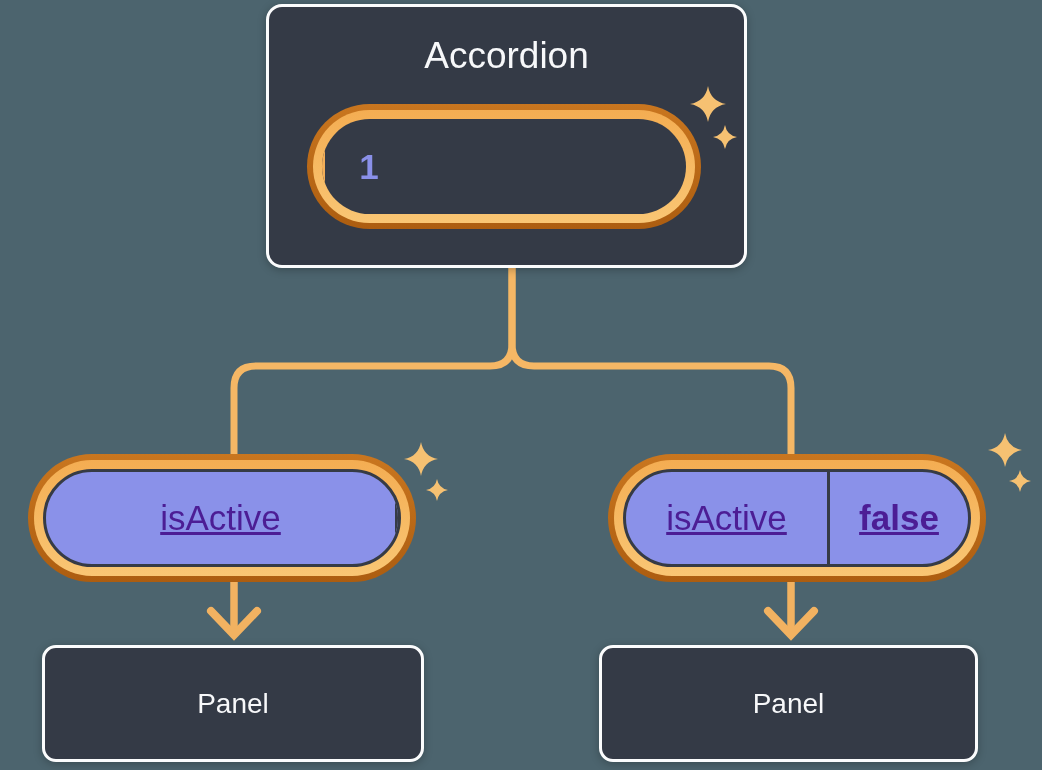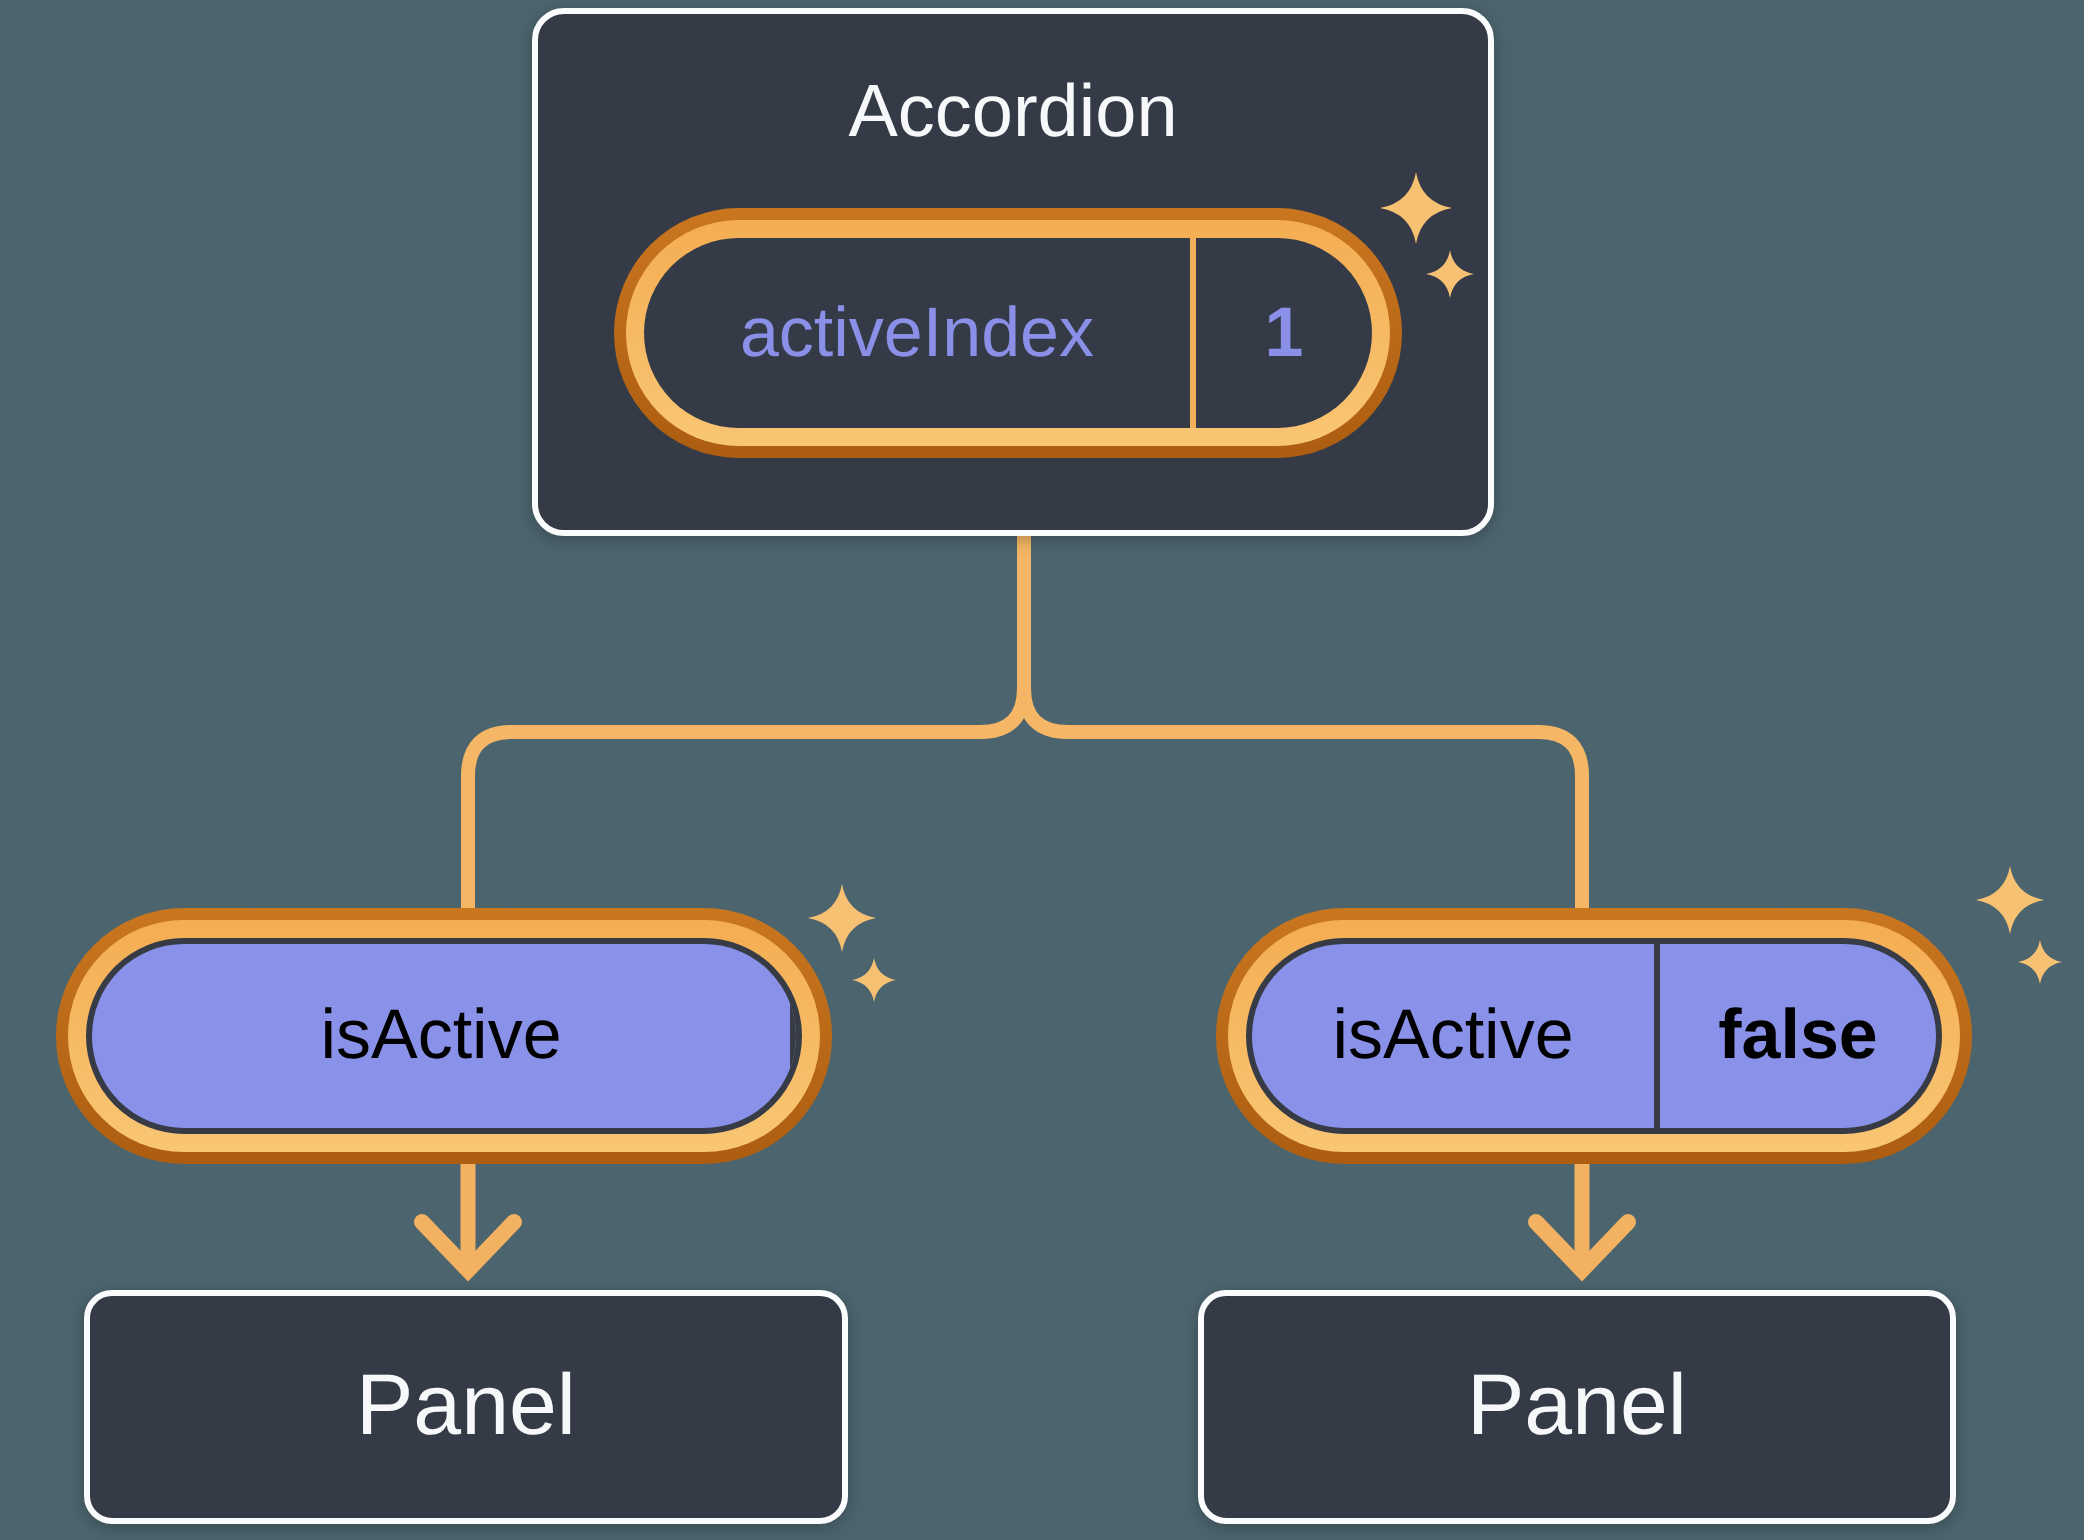--- a/index.html
+++ b/index.html
@@ -24,21 +24,21 @@
     z-index:1;
   }
   #card-accordion{left:266px;top:4px;width:481px;height:264px;}
   .card-title{
     position:absolute;left:0;top:30px;width:100%;
     text-align:center;
     color:#F7F8FA;font-size:37px;font-weight:500;line-height:1;
   }
   .panel{
     display:flex;align-items:center;justify-content:center;
-    color:#F7F8FA;font-size:43px;font-weight:500;
+    color:#F7F8FA;font-size:28px;font-weight:500;
   }
   #panel-left{left:42px;top:645px;width:382px;height:117px;border-radius:14px;}
   #panel-right{left:599px;top:645px;width:379px;height:117px;border-radius:14px;}
 
   
   .pill{position:absolute;z-index:1;}
   #pill-top{left:307px;top:104px;width:394px;height:125px;}
   #pill-left{left:28px;top:454px;width:388px;height:128px;}
   #pill-right{left:608px;top:454px;width:378px;height:128px;}
 
@@ -52,21 +52,21 @@
     border-radius:999px;padding:9px;
     background:linear-gradient(180deg,#F4AD52 0%,#F9C674 100%);
   }
   .pill-body{
     width:100%;height:100%;box-sizing:border-box;
     border-radius:999px;
     display:flex;align-items:stretch;overflow:hidden;
     font-size:35px;
   }
   .pill-body.dark{background:#343A46;color:#8A90E8;}
-  .pill-body.purple{background:#8A91E9;color:#000000;border:3px solid #363B45;}
+  .pill-body.purple{background:#8A91E9;color:#4c1d95;border:3px solid #363B45;text-decoration:underline;}
 
   .cell{display:flex;align-items:center;justify-content:center;}
   .cell.name{flex:1;font-weight:400;}
   .cell.value{font-weight:700;}
   #pill-top .cell.value{width:88px;}
   #pill-left .cell.value{width:150px;}
   #pill-right .cell.value{width:138px;}
 
   .divider{width:3px;align-self:stretch;}
   .divider.light{background:#F2AE58;}
@@ -90,21 +90,20 @@
   </svg>
 
   <div class="dark-card" id="card-accordion">
     <div class="card-title">Accordion</div>
   </div>
 
   <div class="pill" id="pill-top">
     <div class="ring-outer">
       <div class="ring-inner">
         <div class="pill-body dark">
-          <div class="cell name">activeIndex</div>
           <div class="divider light"></div>
           <div class="cell value">1</div>
         </div>
       </div>
     </div>
   </div>
 
   <div class="pill" id="pill-left">
     <div class="ring-outer">
       <div class="ring-inner">

